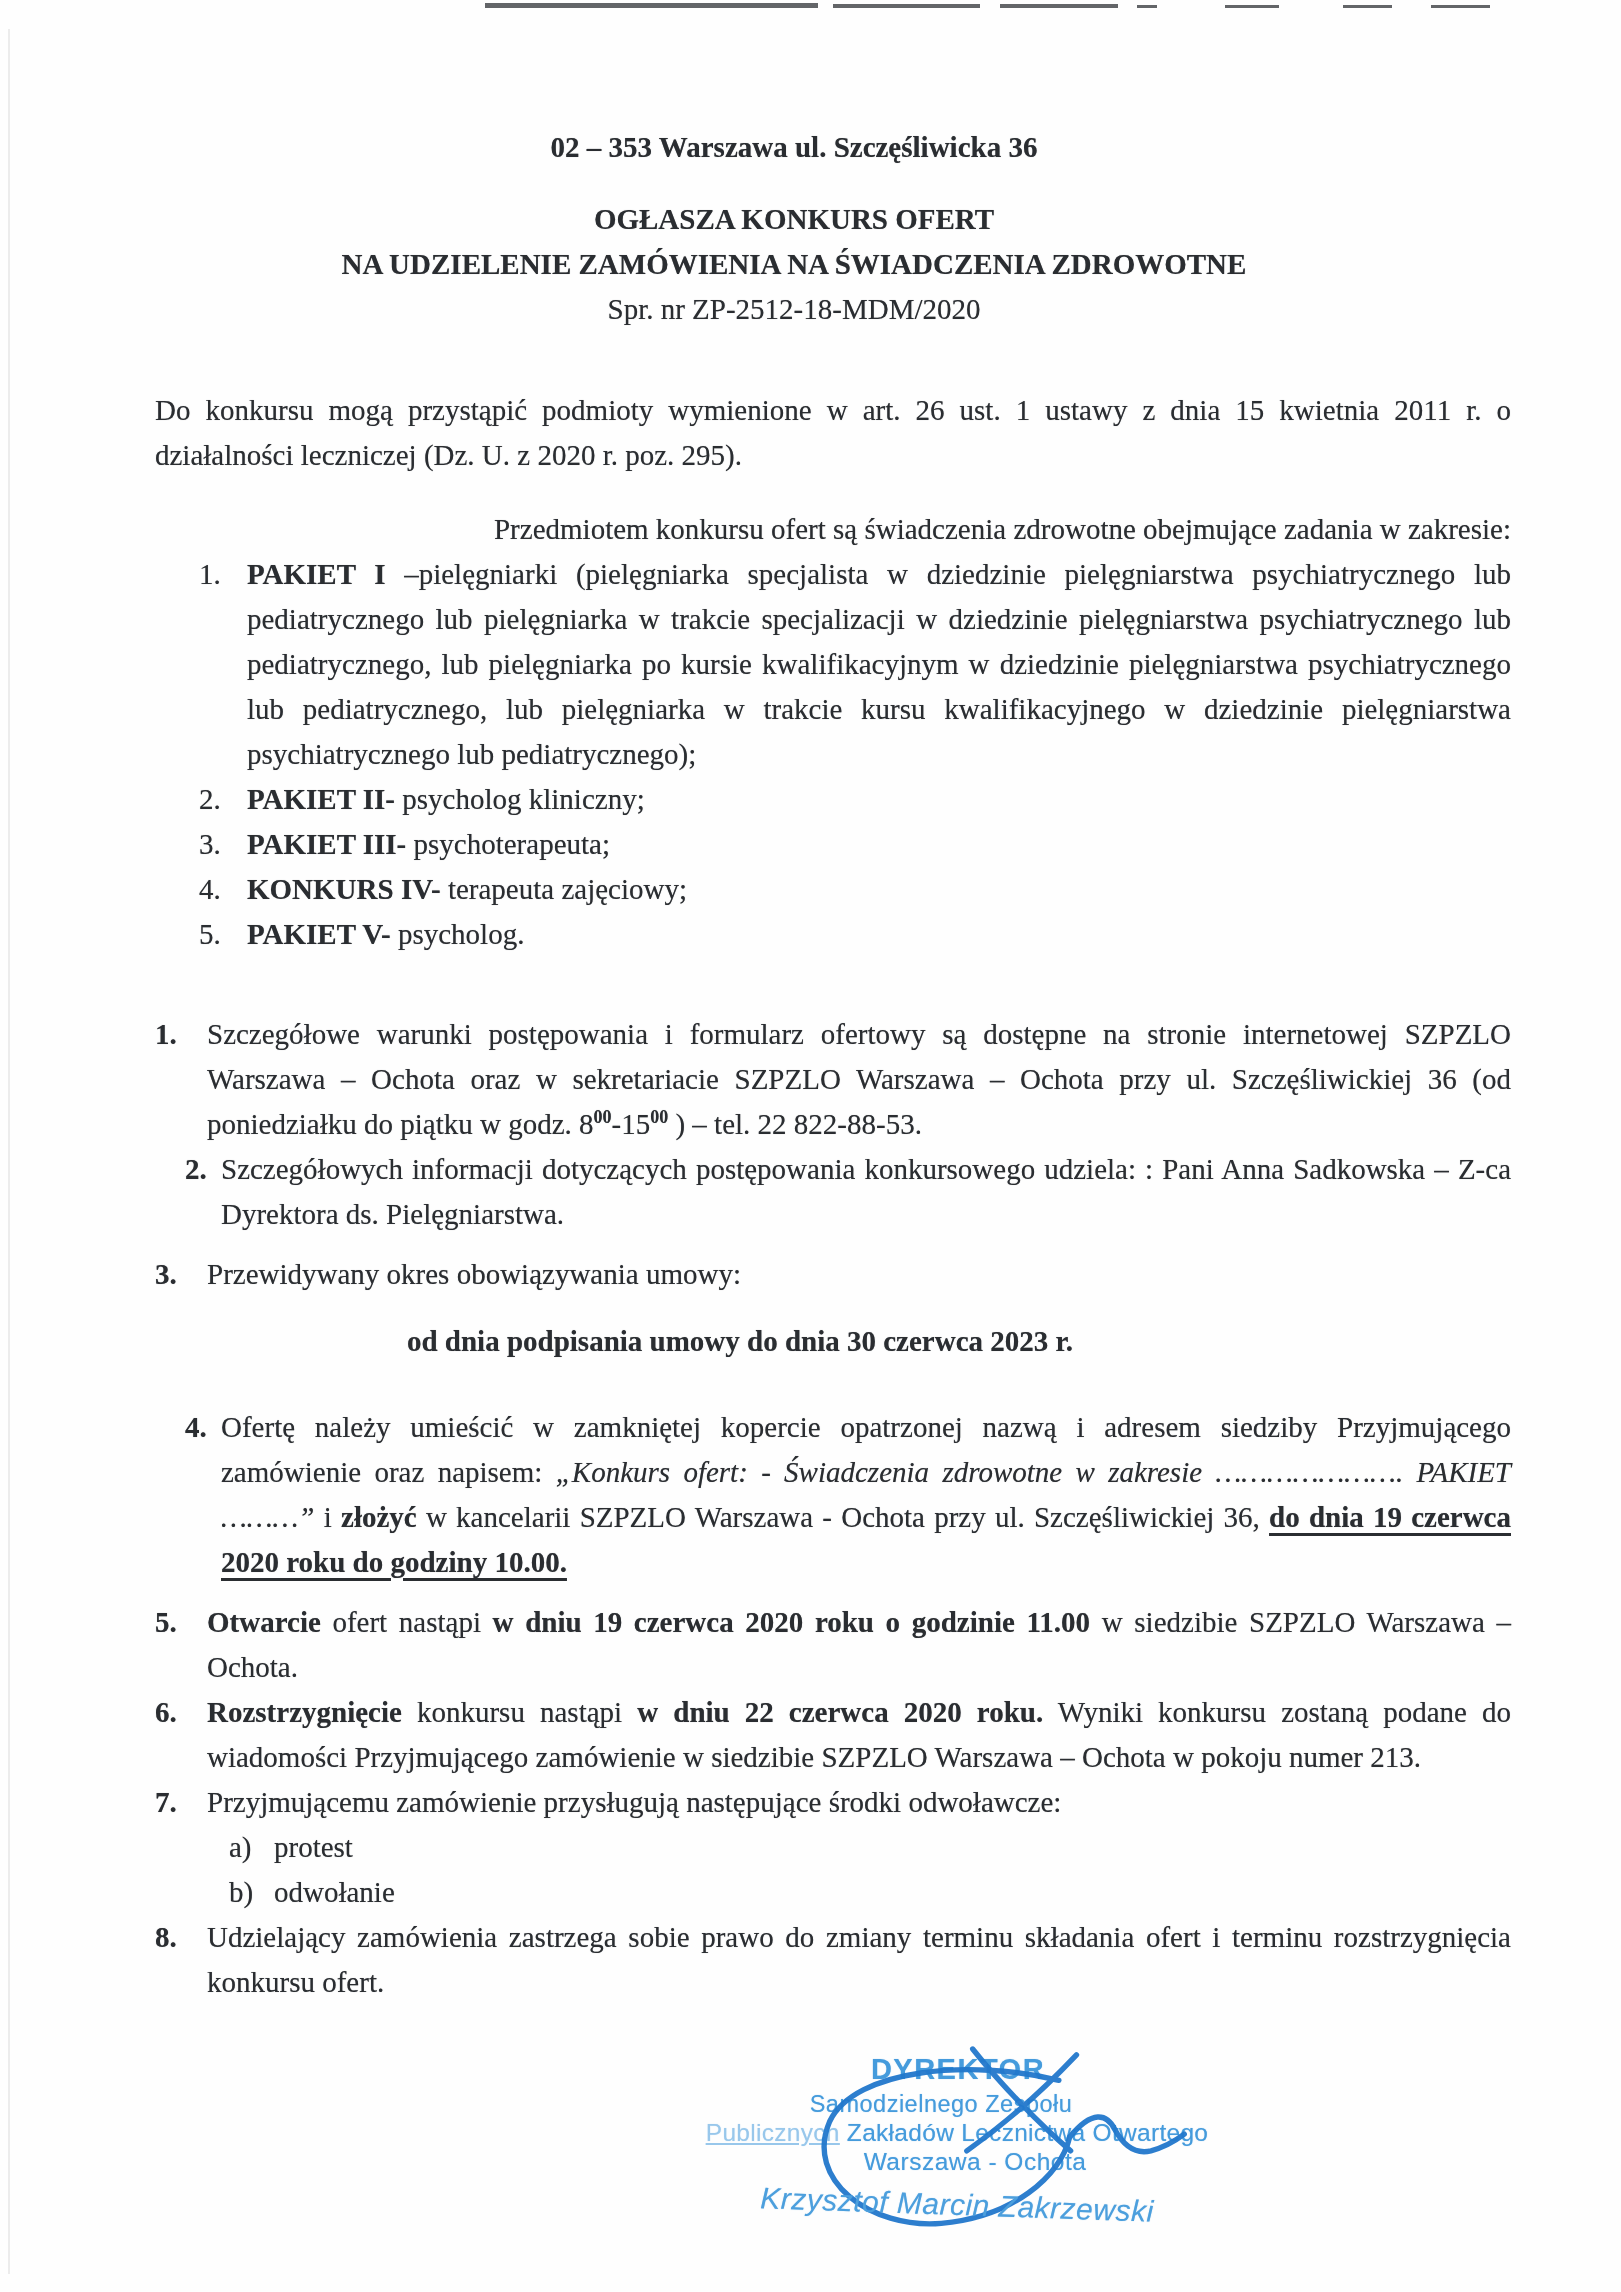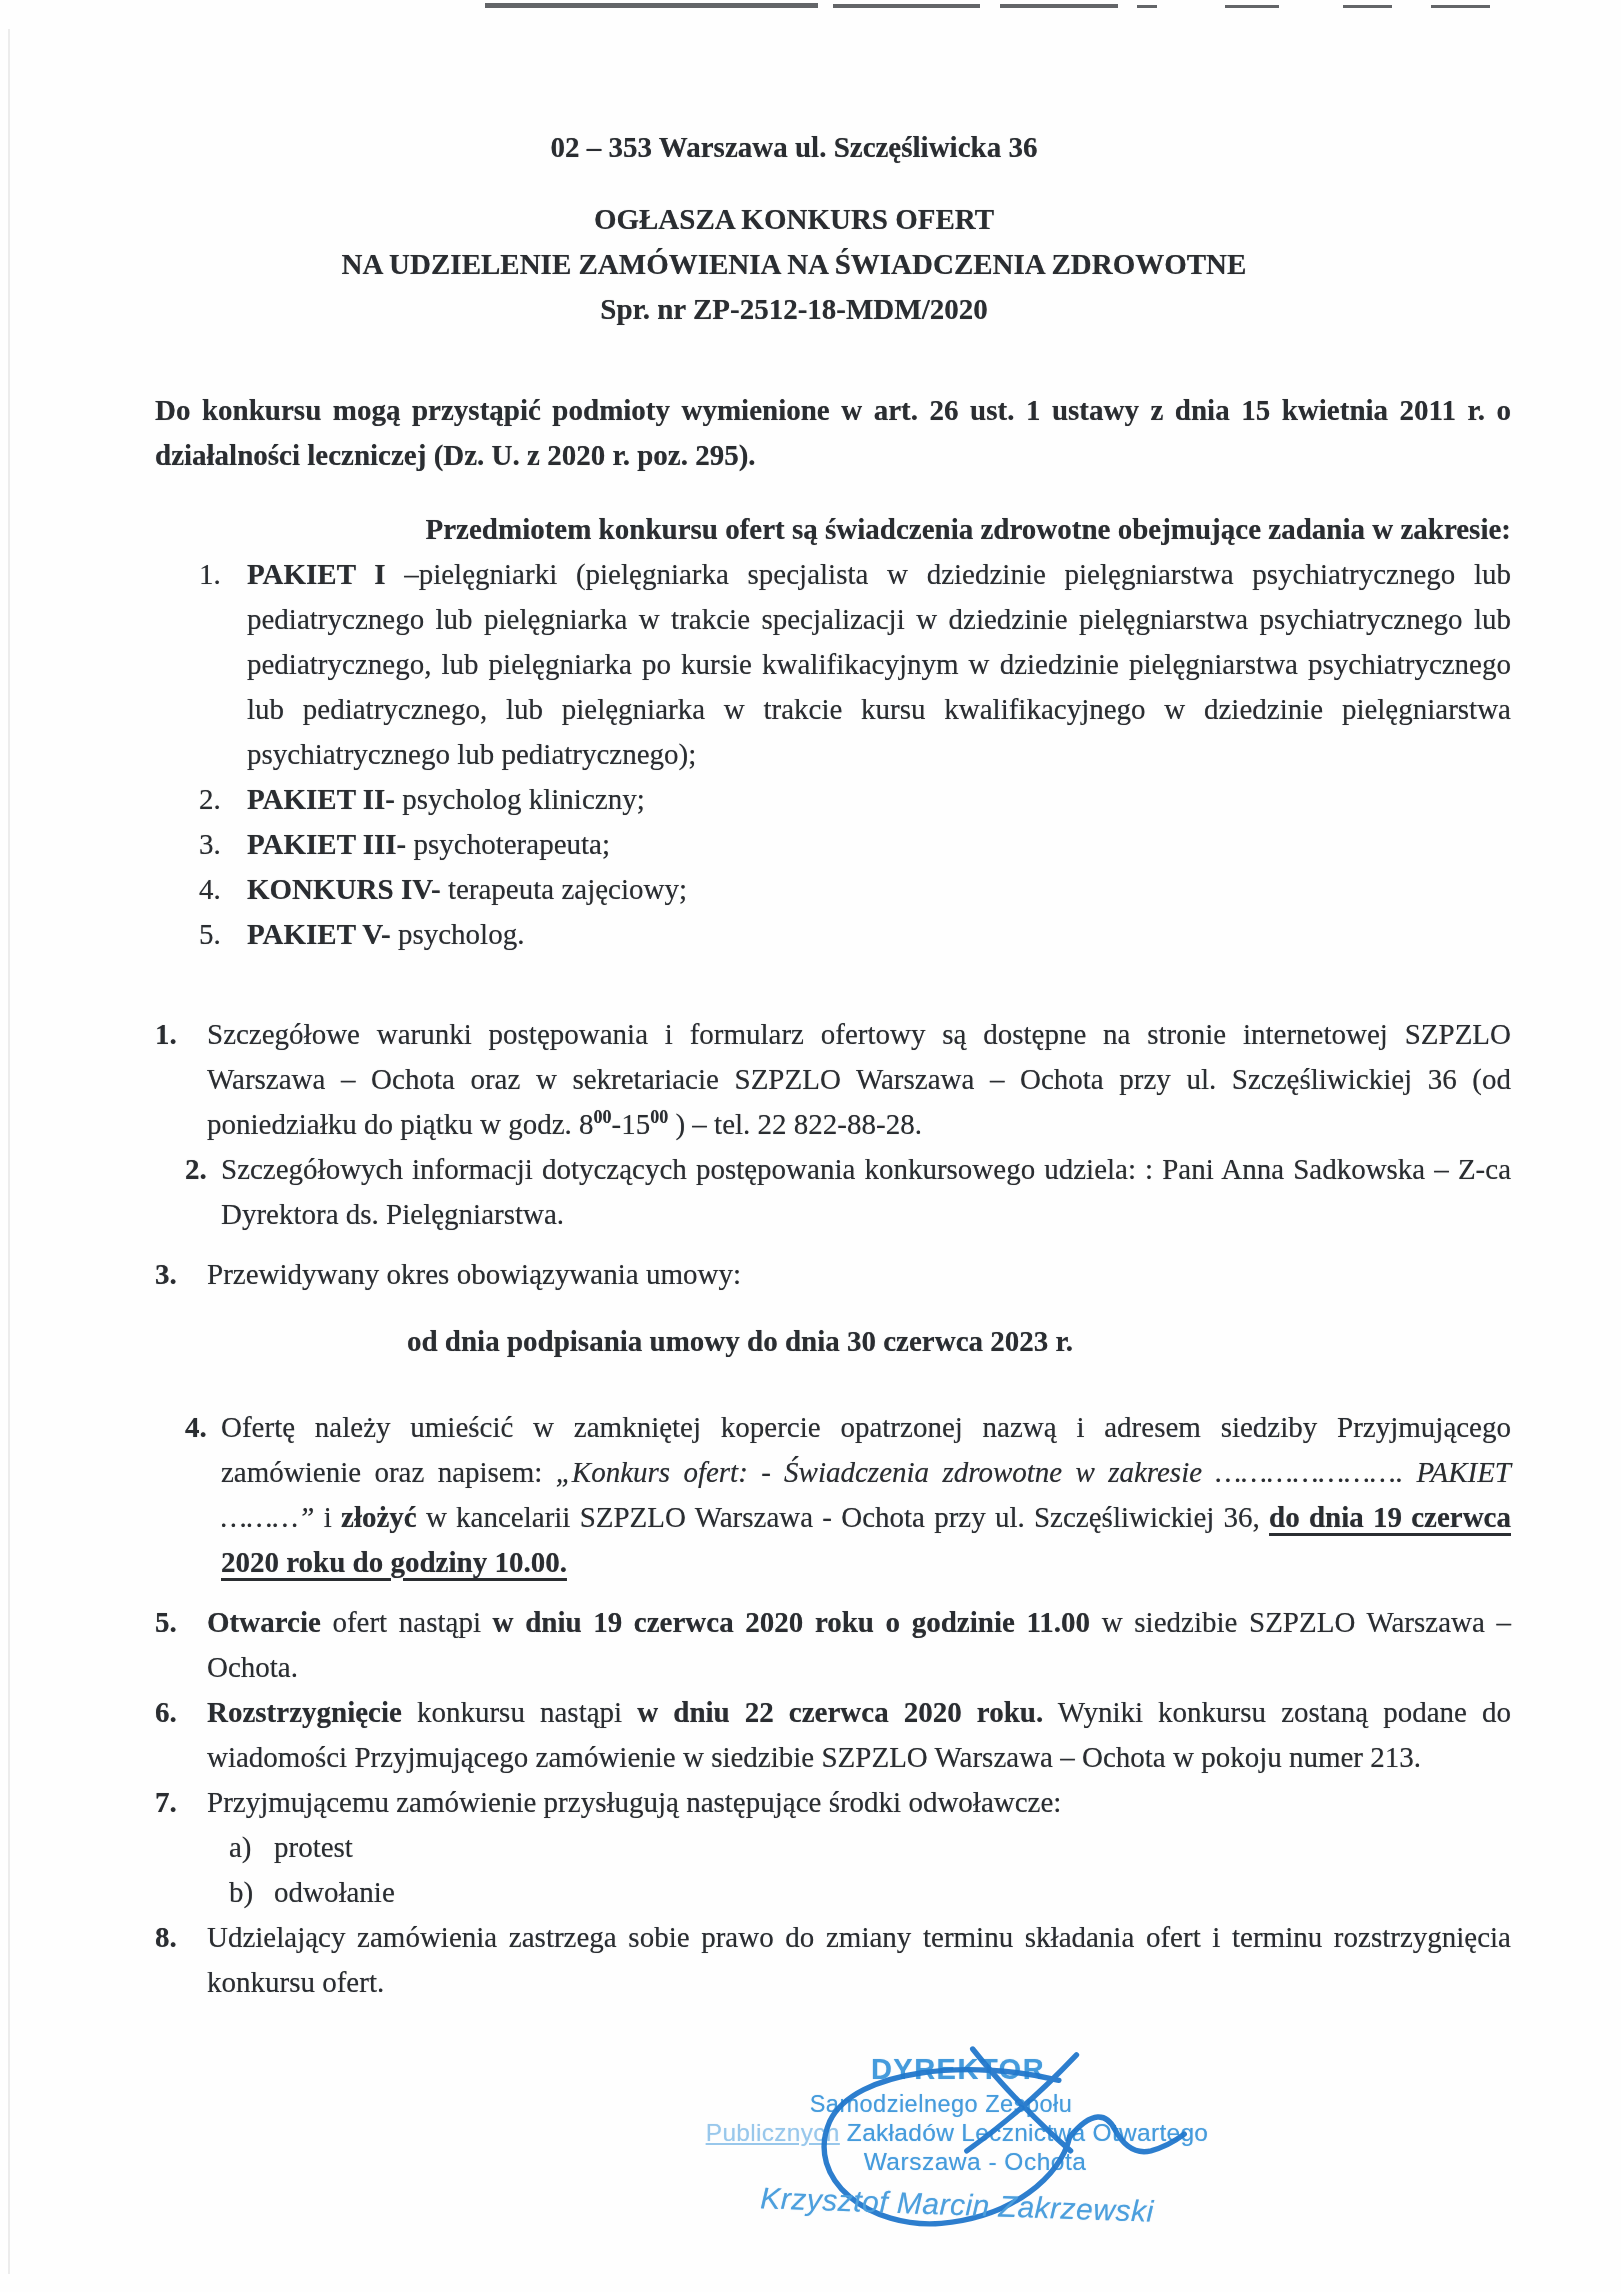--- a/index.html
+++ b/index.html
@@ -16,21 +16,21 @@
     box-sizing: border-box;
     padding: 125px 110px 0 155px;
     text-shadow: 0 0 0.7px rgba(42,45,49,0.55);
   }
   
   .artifact { position:absolute; background:#3d4043; opacity:.8; filter: blur(0.6px); }
   .edge-line { position:absolute; left:7.8px; top:29px; width:2px; height:2245px; background:#d9d9d9; opacity:.5; }
 
   .center { text-align: center; }
   .bold { font-weight: bold; }
-  p { margin: 0; font-weight: bold; }
+  p { margin: 0; }
 
   .doc-header { padding-right: 78px; }
   .announce-block { margin-top: 26.5px; }
 
   .intro { margin-top: 56px; text-align: justify; }
   .subject-lead { margin-top: 29px; text-align: right; }
 
   
   .pk-row { display:flex; padding-left:44px; }
   .pk-num { flex: 0 0 48px; }
@@ -122,21 +122,21 @@
     <div class="pk-row">
       <span class="pk-num">5.</span>
       <div class="pk-text"><span class="bold">PAKIET V-</span><span> psycholog.</span></div>
     </div>
   </div>
 
   <div class="main-list">
 
     <div class="it-row">
       <span class="it-num">1.</span>
-      <div class="it-text"><span>Szczegółowe warunki postępowania i formularz ofertowy są dostępne na stronie internetowej SZPZLO Warszawa – Ochota oraz w sekretariacie SZPZLO Warszawa – Ochota przy ul. Szczęśliwickiej 36 (od poniedziałku do piątku w godz. 8</span><sup>00</sup><span>-15</span><sup>00</sup><span> ) – tel. 22 822-88-28.</span></div>
+      <div class="it-text"><span>Szczegółowe warunki postępowania i formularz ofertowy są dostępne na stronie internetowej SZPZLO Warszawa – Ochota oraz w sekretariacie SZPZLO Warszawa – Ochota przy ul. Szczęśliwickiej 36 (od poniedziałku do piątku w godz. 8</span><sup>00</sup><span>-15</span><sup>00</sup><span> ) – tel. 22 822-88-53.</span></div>
     </div>
 
     <div class="it-row nested">
       <span class="it-num">2.</span>
       <div class="it-text">Szczegółowych informacji dotyczących postępowania konkursowego udziela: : Pani Anna Sadkowska – Z-ca Dyrektora ds. Pielęgniarstwa.</div>
     </div>
 
     <div class="it-row row-item3">
       <span class="it-num">3.</span>
       <div class="it-text">Przewidywany okres obowiązywania umowy:</div>

